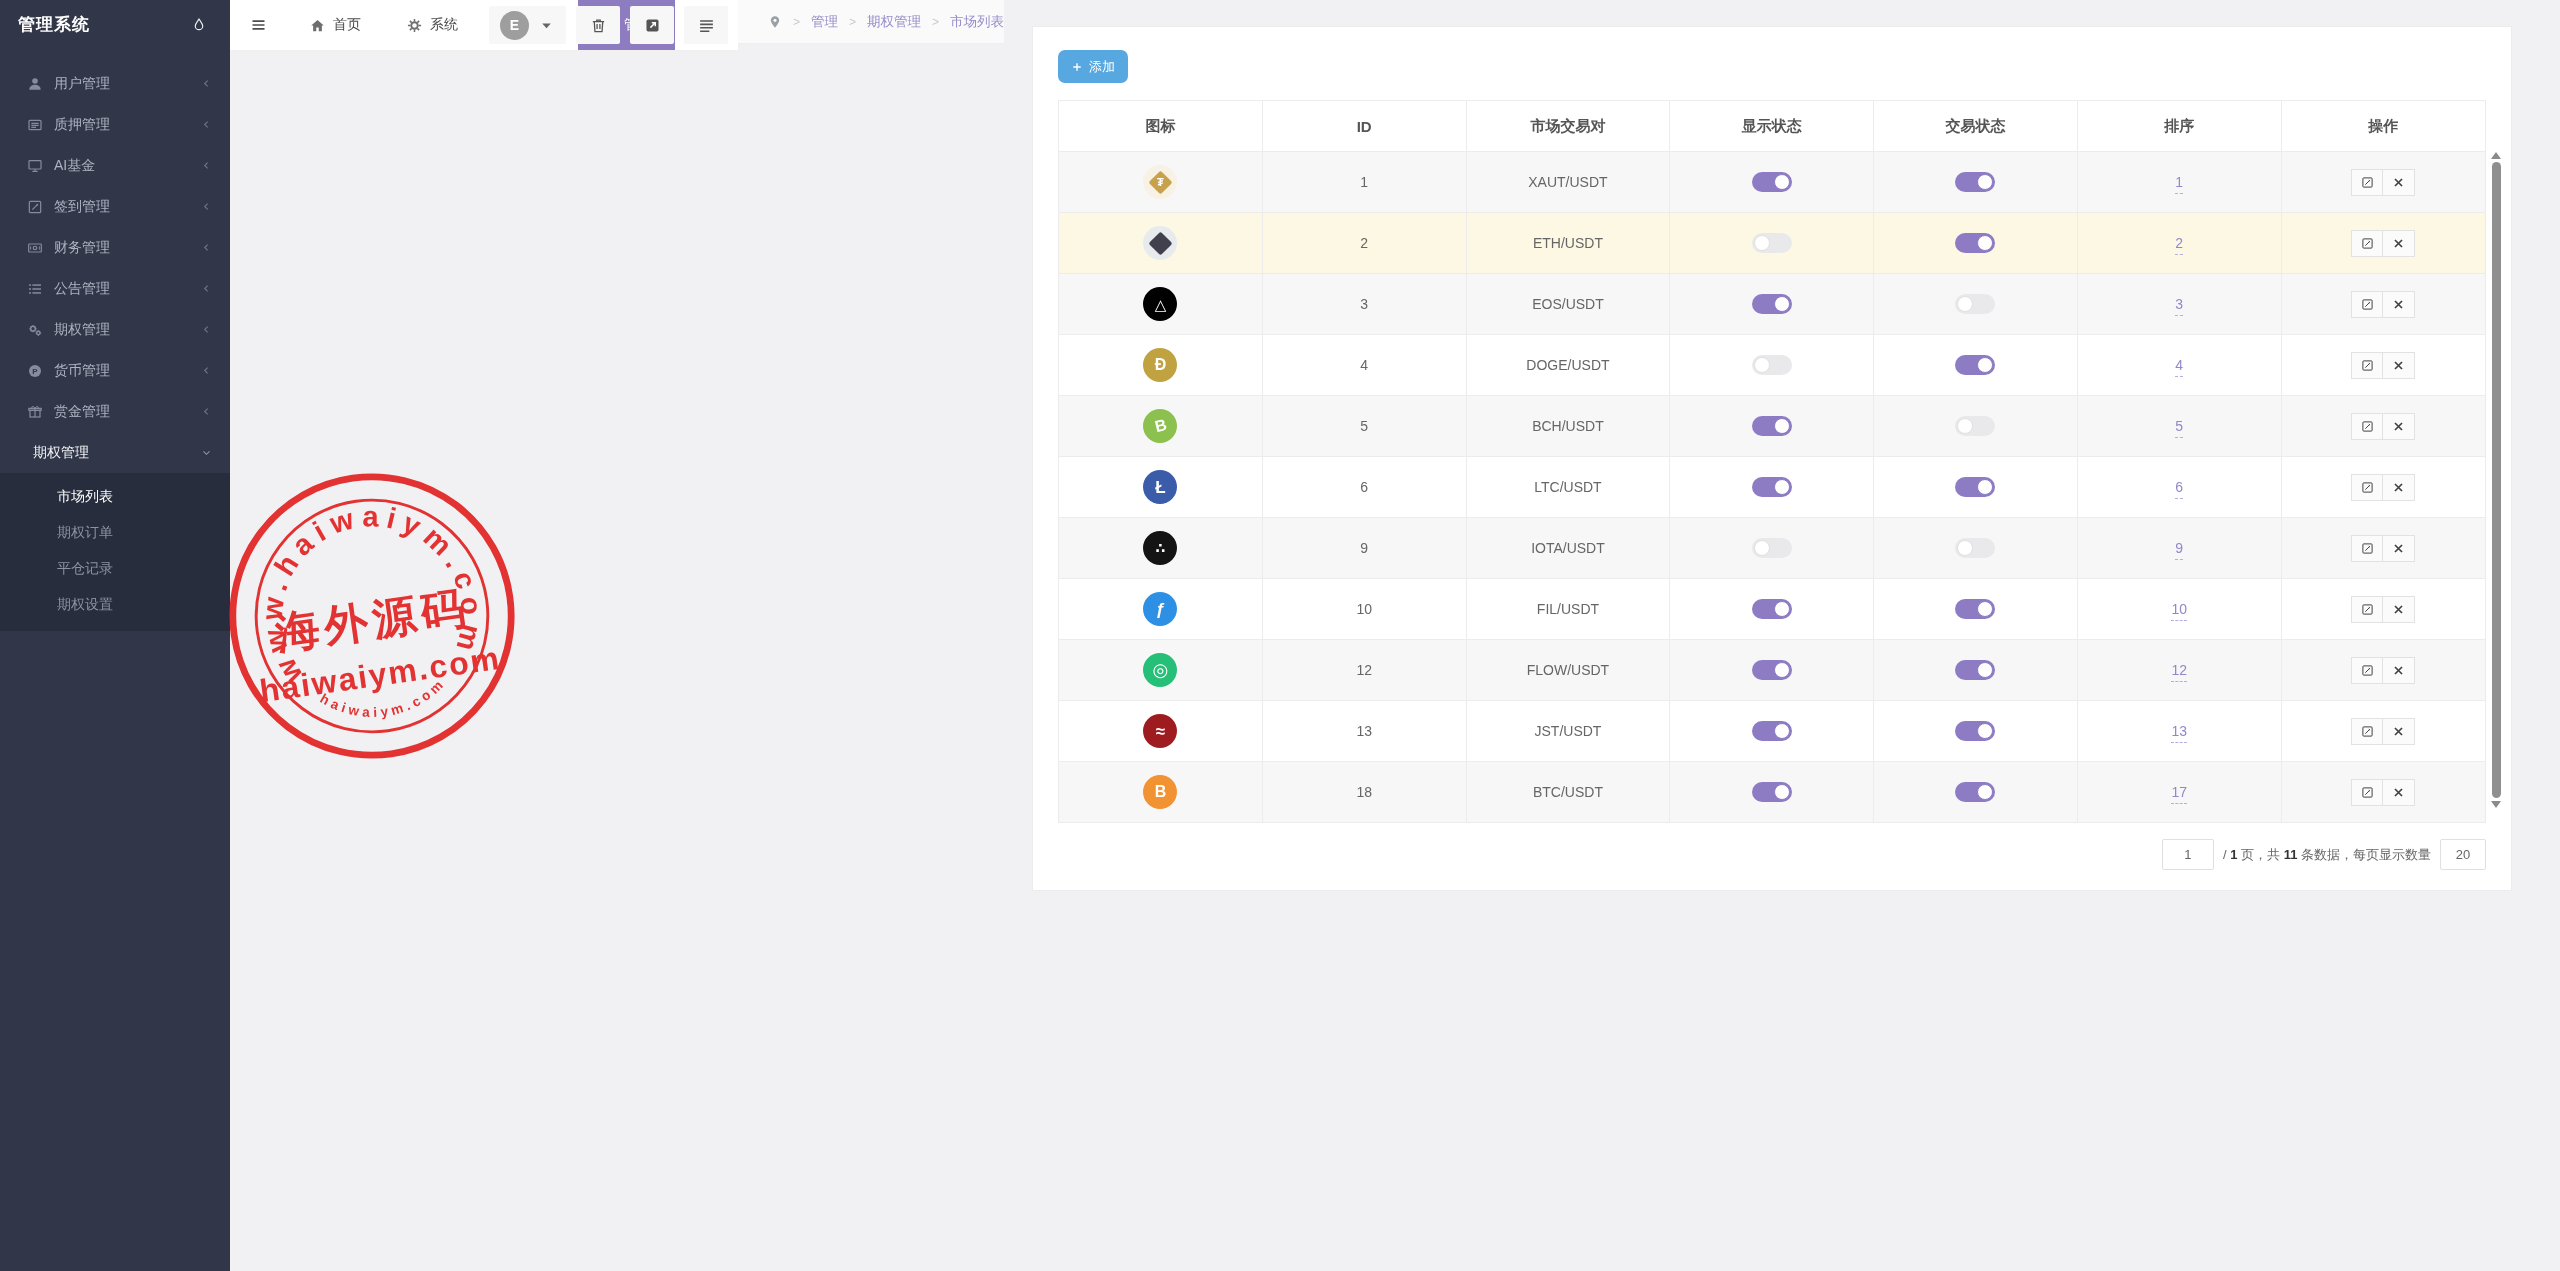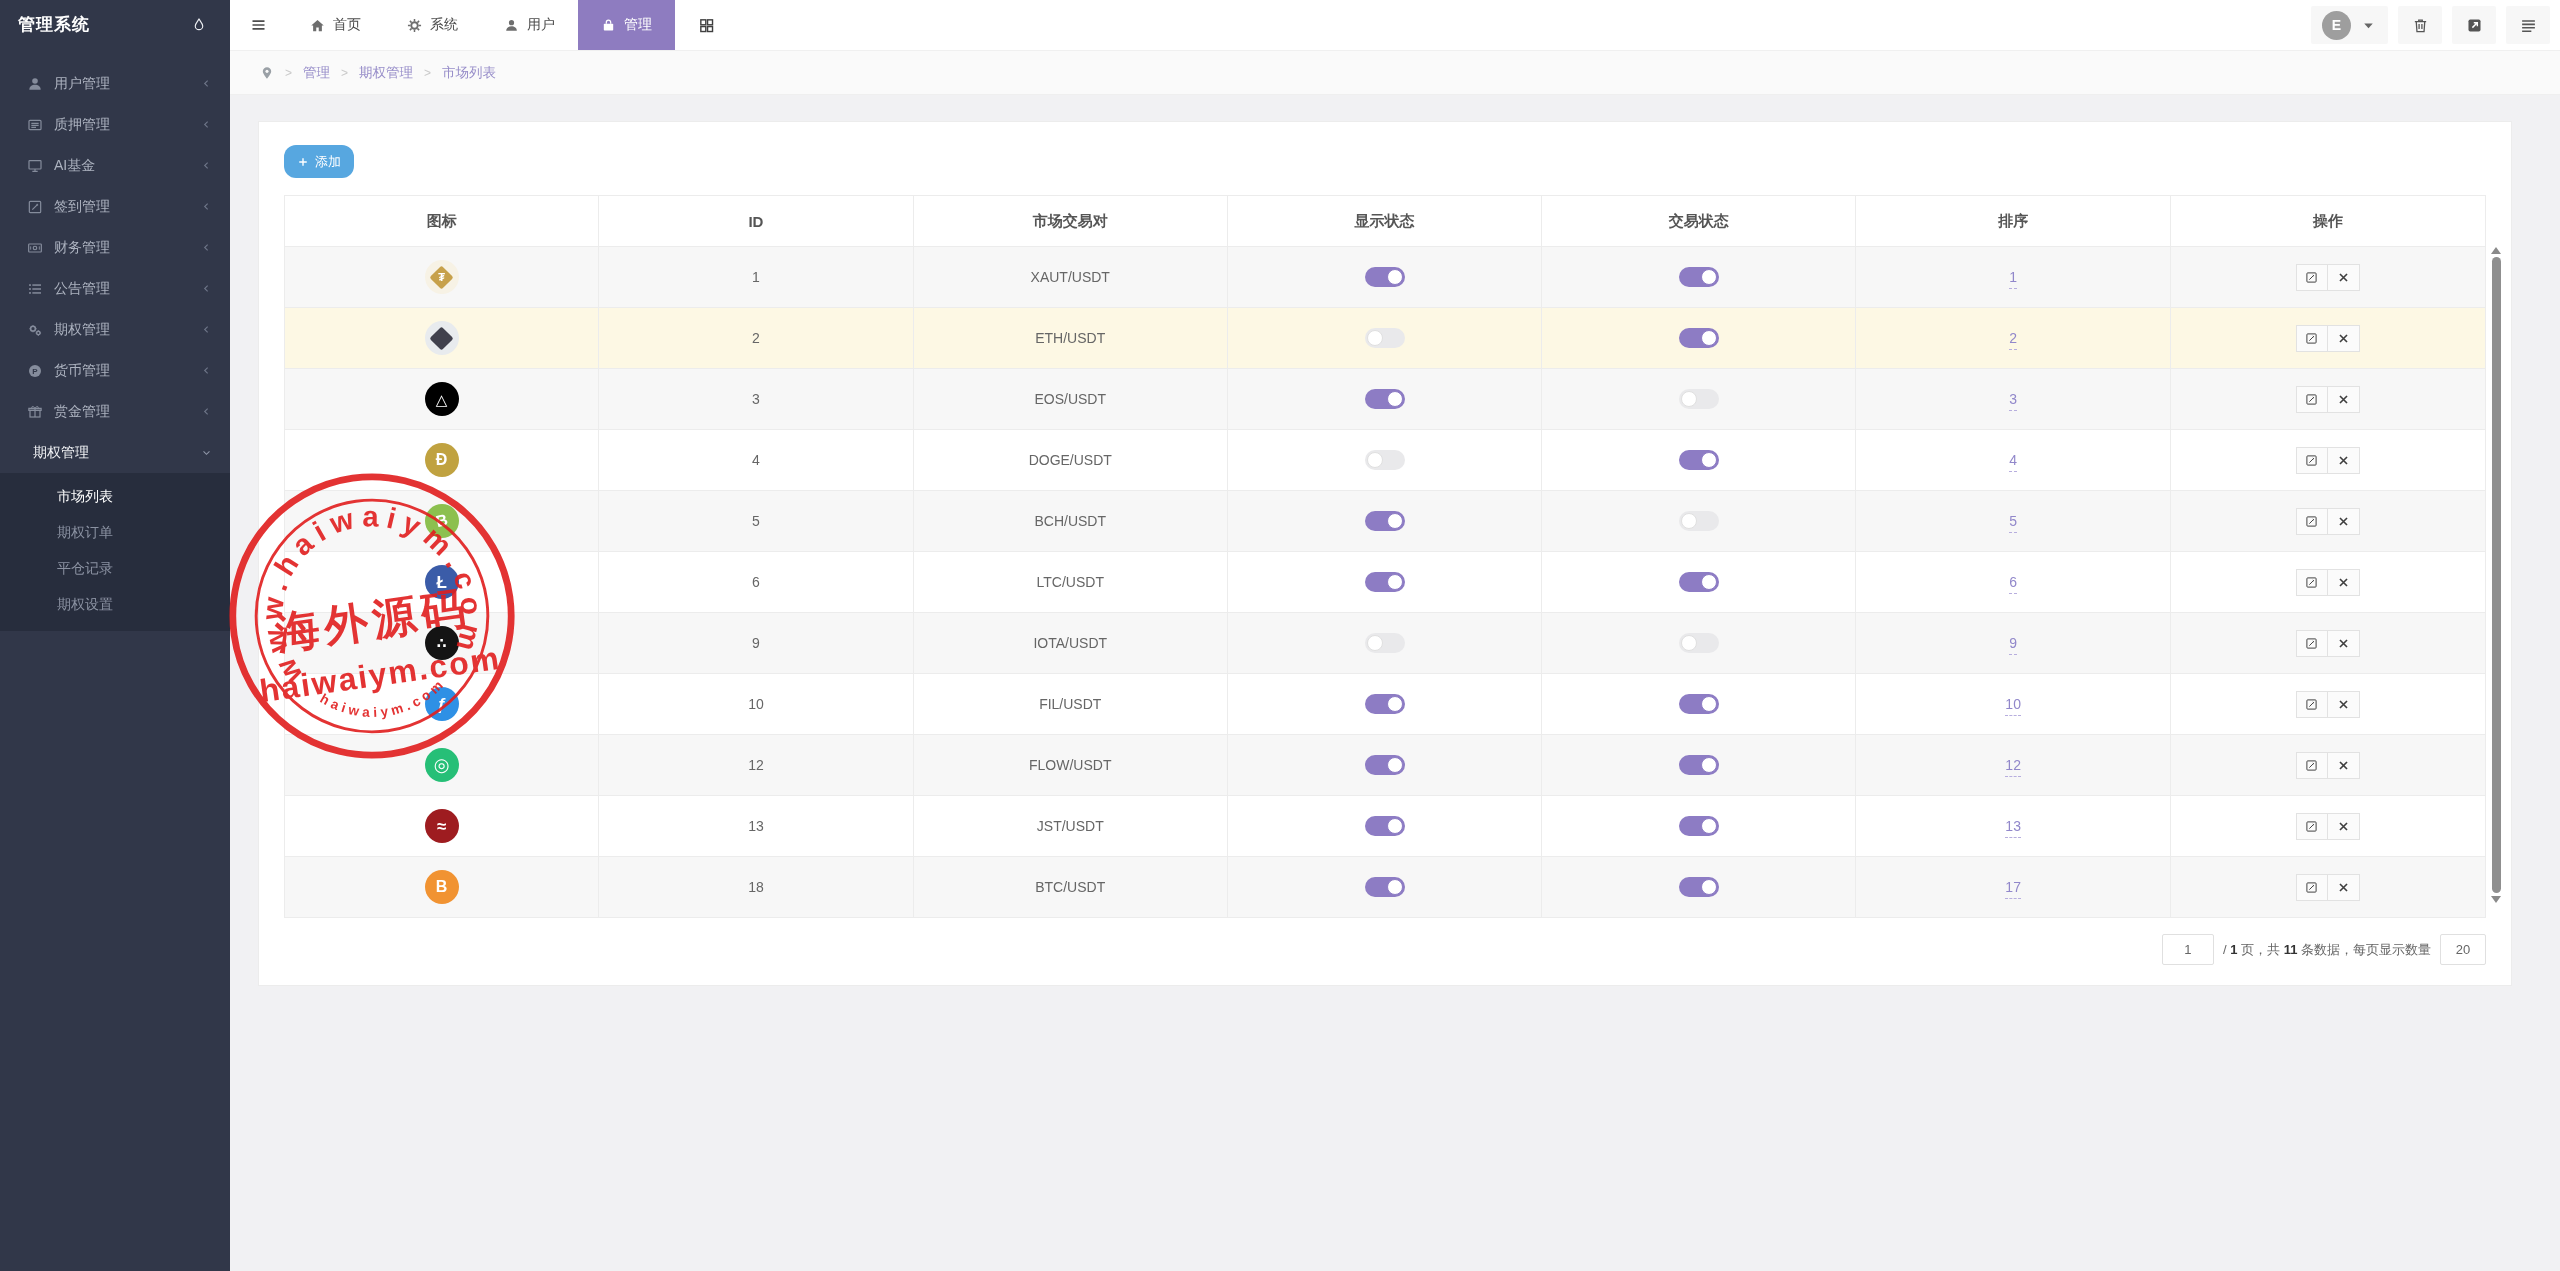--- a/index.html
+++ b/index.html
@@ -14,21 +14,21 @@
   .side-item{height:41px;display:flex;align-items:center;padding:0 16px 0 27px;cursor:pointer;color:#adb3c0}
   .side-item .ico{width:16px;height:16px;color:#858c9c;margin-right:11px}
   .side-item .lbl{flex:1;font-size:14px}
   .side-item .chev{width:11px;height:11px;color:#6e7588;margin-right:2px}
   .side-item.parent{color:#f3f4f7;padding-left:33px}
   .side-item.parent .chev{color:#8f96a8}
   .side-sub{background:#272d3d;padding:5px 0 9px}
   .sub-item{height:36px;line-height:36px;padding-left:57px;color:#8b92a2;font-size:14px;cursor:pointer}
   .sub-item.active{color:#fff}
   
-  .main{margin-left:230px;height:1271px;display:flex;flex-direction:column}
+  .main{margin-left:230px;height:1271px;display:flex;flex-direction:row}
   .navbar{height:50px;background:#fff;display:flex;align-items:center;position:relative;border-bottom:1px solid #f0f0f0;flex:none}
   .burger{padding:0 19px;color:#4d4d4d;cursor:pointer;display:flex;align-items:center}
   .burger .ico{width:19px;height:16px}
   .tabs{display:flex;height:50px}
   .nav-tab{height:50px;display:flex;align-items:center;gap:8px;padding:0 23px;color:#4a4a4a;cursor:pointer;font-size:14px}
   .nav-tab .ico{width:15px;height:15px;color:#6e6e6e}
   .nav-tab.active{background:#8e7cc0;color:#fff}
   .nav-tab.active .ico{color:#fff}
   .nav-tab.icon-only .ico{width:17px;height:17px;color:#3f3f3f}
   .nav-right{position:absolute;right:10px;top:6px;display:flex;gap:10px}
@@ -42,21 +42,21 @@
   .crumbs .ico{width:14px;height:14px;color:#9aa0a6}
   .crumb-link{color:#978dc9;cursor:pointer}
   .sep{color:#c9c9c9;font-size:12px}
   
   .content{flex:1;position:relative;background:#f1f1f3}
   .panel{margin:26px 48px 0 28px;background:#fff;border:1px solid #ececec}
   .phead{display:flex;align-items:center;justify-content:space-between;padding:0 20px;height:45px;background:#f6f6f6;border-bottom:1px solid #e9e9e9;color:#333;font-size:14px}
   .ph-icons{display:flex;gap:18px;color:#9a9a9a}
   .ph-icons .ico{width:15px;height:15px;cursor:pointer}
   .pbody{padding:23px 25px 20px;position:relative}
-  .add-btn{height:33px;background:#57a7e0;color:#fff;border:none;border-radius:12px;padding:0 13px;font-size:13px;display:inline-flex;align-items:center;gap:6px;cursor:pointer;font-family:inherit}
+  .add-btn{height:33px;background:#57a7e0;color:#fff;border:none;border-radius:7px;padding:0 13px;font-size:13px;display:inline-flex;align-items:center;gap:6px;cursor:pointer;font-family:inherit}
   .add-btn .ico{width:12px;height:12px}
   .twrap{margin-top:17px;position:relative}
   table{width:100%;border-collapse:collapse;table-layout:fixed}
   th,td{border:1px solid #ececec;text-align:center;padding:0}
   th{height:50px;font-size:15px;color:#555;font-weight:bold;background:#fff}
   td{height:60px;font-size:14px;color:#666}
   tbody tr:nth-child(odd) td{background:#f7f7f7}
   tbody tr.hl td{background:#fdf8e4}
   .coin{width:34px;height:34px;border-radius:50%;display:inline-flex;align-items:center;justify-content:center;position:relative;vertical-align:middle}
   .coin .diam{position:absolute;width:17px;height:17px;transform:rotate(45deg);border-radius:2px}

